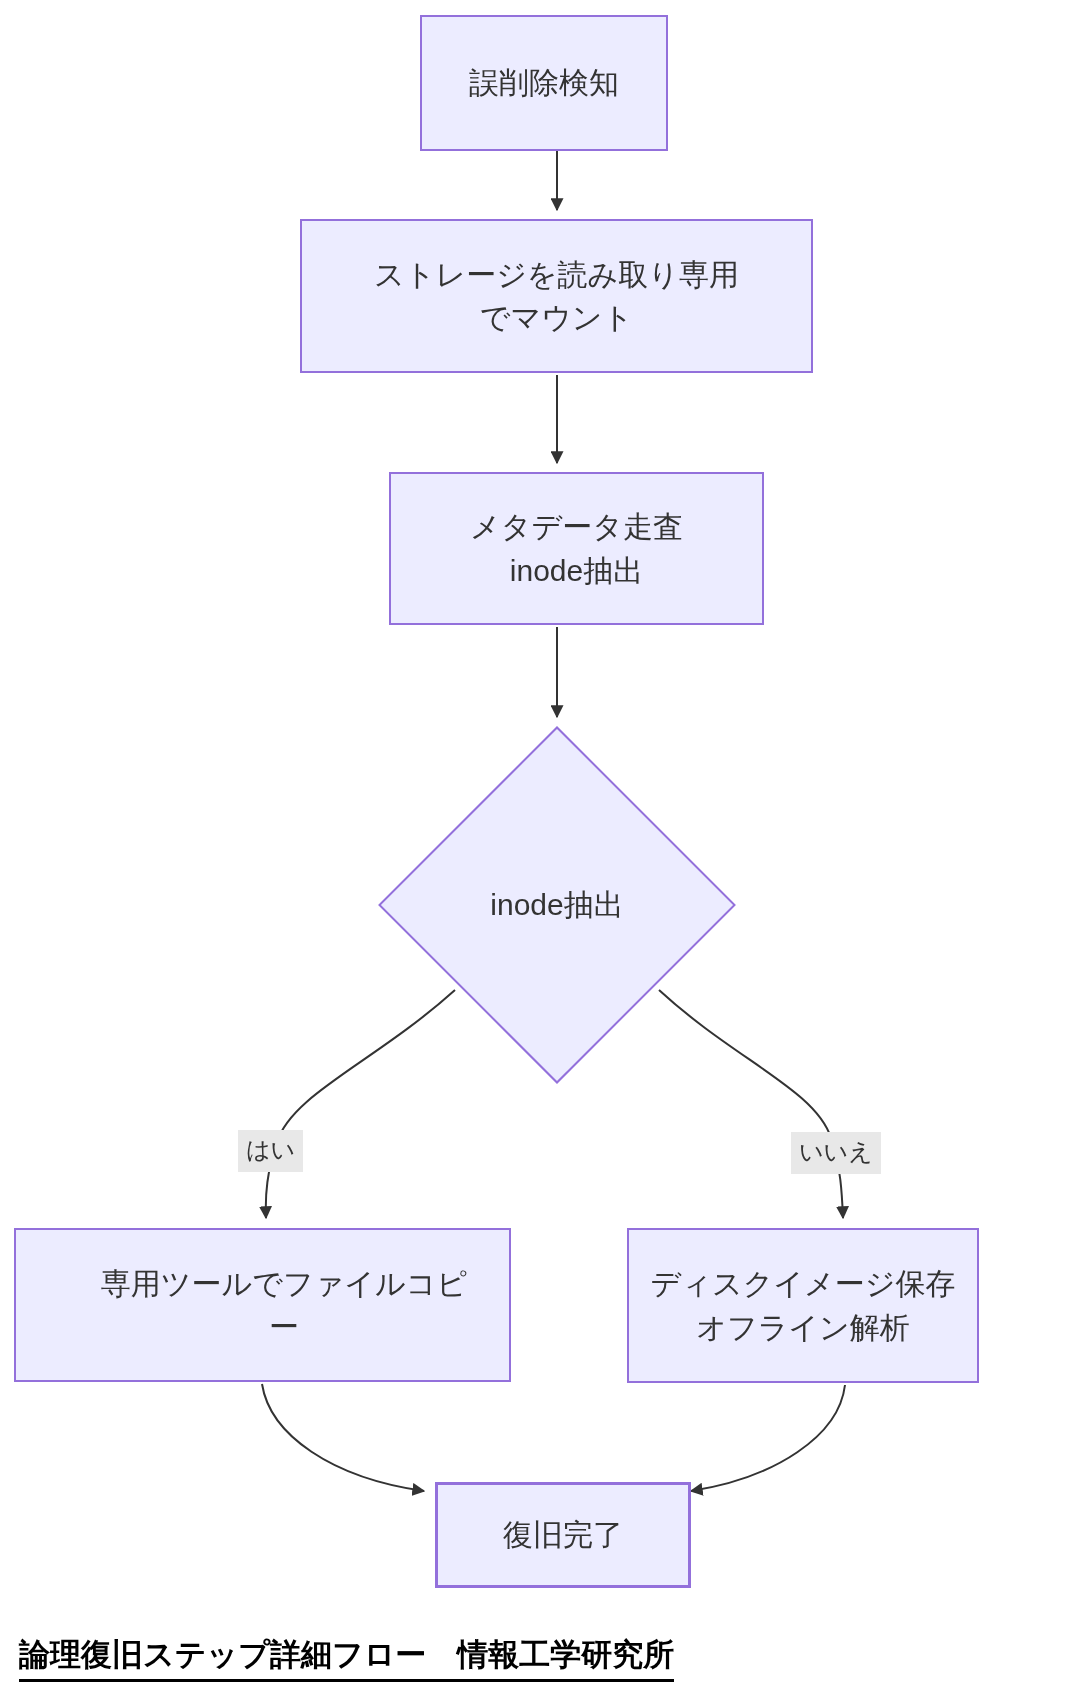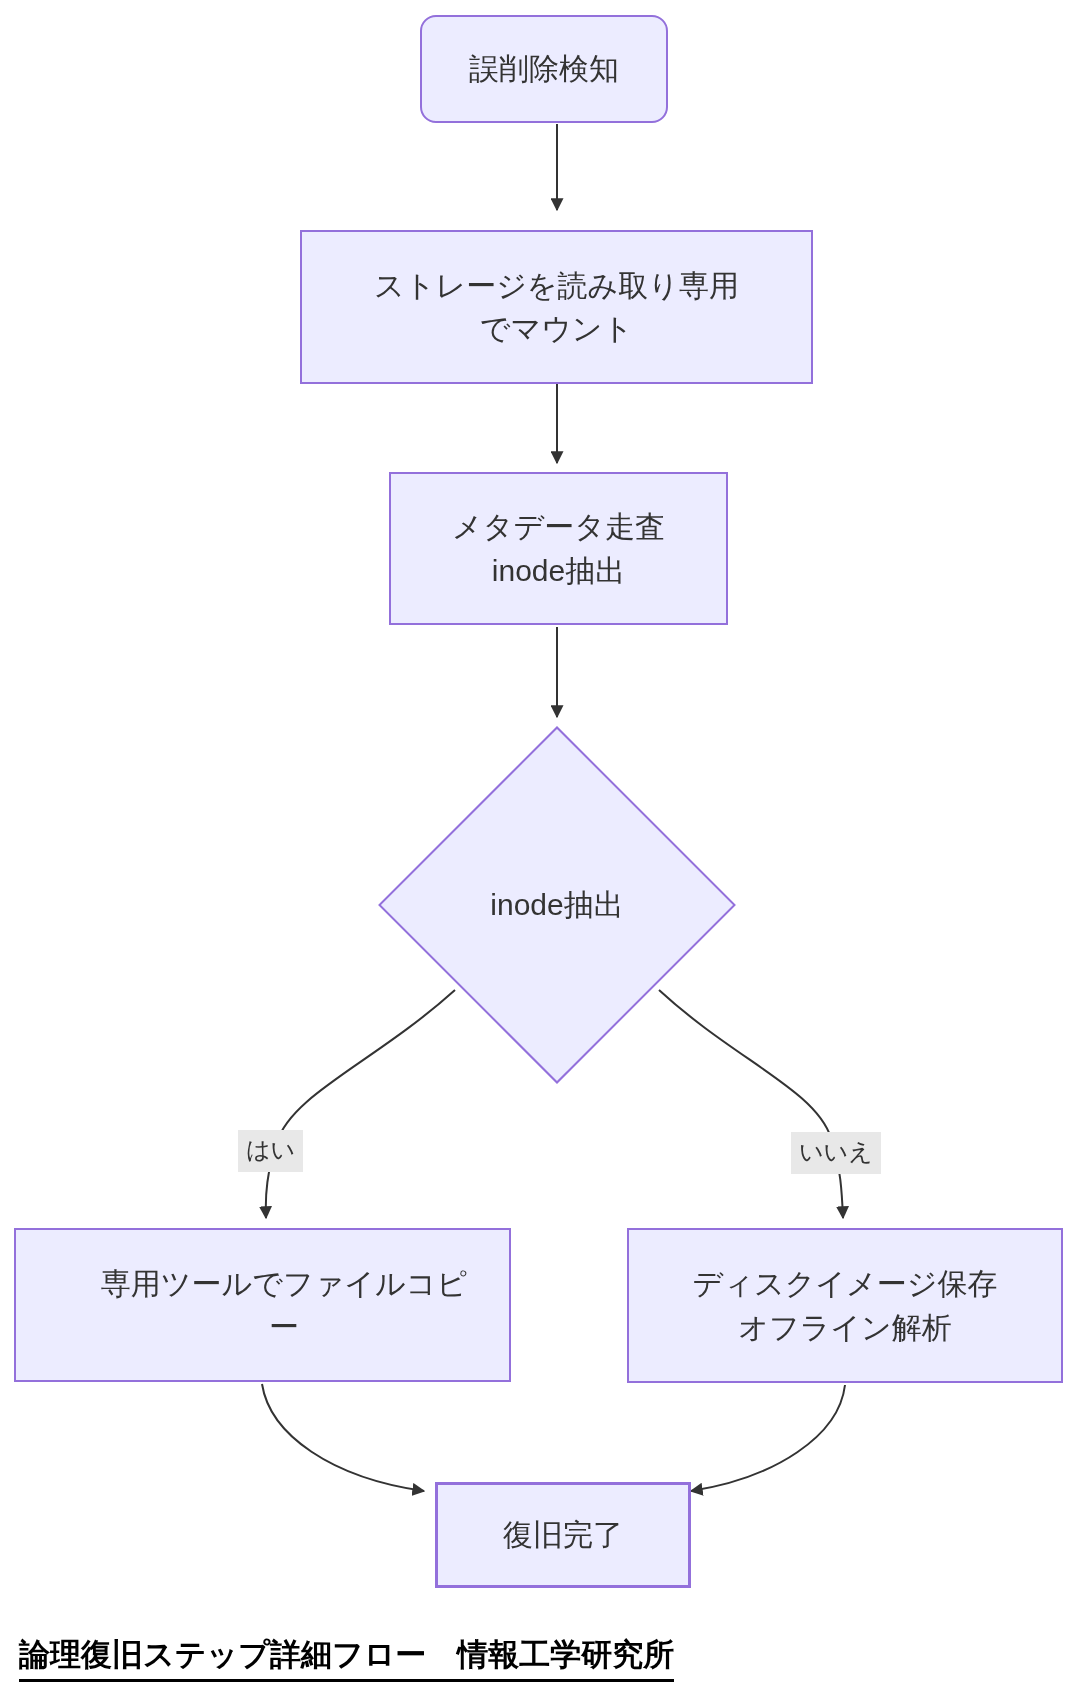--- a/index.html
+++ b/index.html
@@ -101,40 +101,40 @@
     </defs>
     <path class="edge" marker-end="url(#arrow)" d="M557,124 L557,210"></path>
     <path class="edge" marker-end="url(#arrow)" d="M557,375 L557,463"></path>
     <path class="edge" marker-end="url(#arrow)" d="M557,627 L557,717"></path>
     <path class="edge" marker-end="url(#arrow)" d="M455,990 C375,1062 292,1094 277,1142 C267,1172 265,1194 266,1218"></path>
     <path class="edge" marker-end="url(#arrow)" d="M659,990 C735,1060 816,1090 831,1138 C841,1168 842,1194 843,1218"></path>
     <path class="edge" marker-end="url(#arrow)" d="M262,1384 C270,1435 332,1478 424,1491"></path>
     <path class="edge" marker-end="url(#arrow)" d="M845,1385 C839,1436 775,1478 691,1491"></path>
   </svg>
 
-  <div class="node" style="left:420px; top:15px; width:248px; height:108px;border-radius:16px;">誤削除検知</div>
+  <div class="node" style="left:420px; top:15px; width:248px; height:136px;">誤削除検知</div>
 
-  <div class="node" style="left:300px; top:219px; width:513px; height:154px;margin-top:11px;">ストレージを読み取り専用
+  <div class="node" style="left:300px; top:219px; width:513px; height:154px;">ストレージを読み取り専用
 でマウント</div>
 
-  <div class="node" style="left:389px; top:472px; width:339px; height:153px;">メタデータ走査
+  <div class="node" style="left:389px; top:472px; width:375px; height:153px;">メタデータ走査
 inode抽出</div>
 
   <div class="diamond-wrap" style="left:378px; top:727px; width:358px; height:356px;">
     <div class="diamond-shape"></div>
     <div class="diamond-label">inode抽出</div>
   </div>
 
   <div class="edge-label" style="left:238px; top:1130px;">はい</div>
 
   <div class="edge-label" style="left:791px; top:1132px;">いいえ</div>
 
   <div class="node" style="left:14px; top:1228px; width:497px; height:154px;padding-left:43px;">専用ツールでファイルコピ
 ー</div>
 
-  <div class="node" style="left:627px; top:1228px; width:436px; height:155px;">ディスクイメージ保存
+  <div class="node" style="left:627px; top:1228px; width:352px; height:155px;">ディスクイメージ保存
 オフライン解析</div>
 
   <div class="node node--done" style="left:435px; top:1482px; width:256px; height:106px;">復旧完了</div>
 
   <div class="diagram-title">論理復旧ステップ詳細フロー　情報工学研究所</div>
 
 </div>
 
 </body></html>

